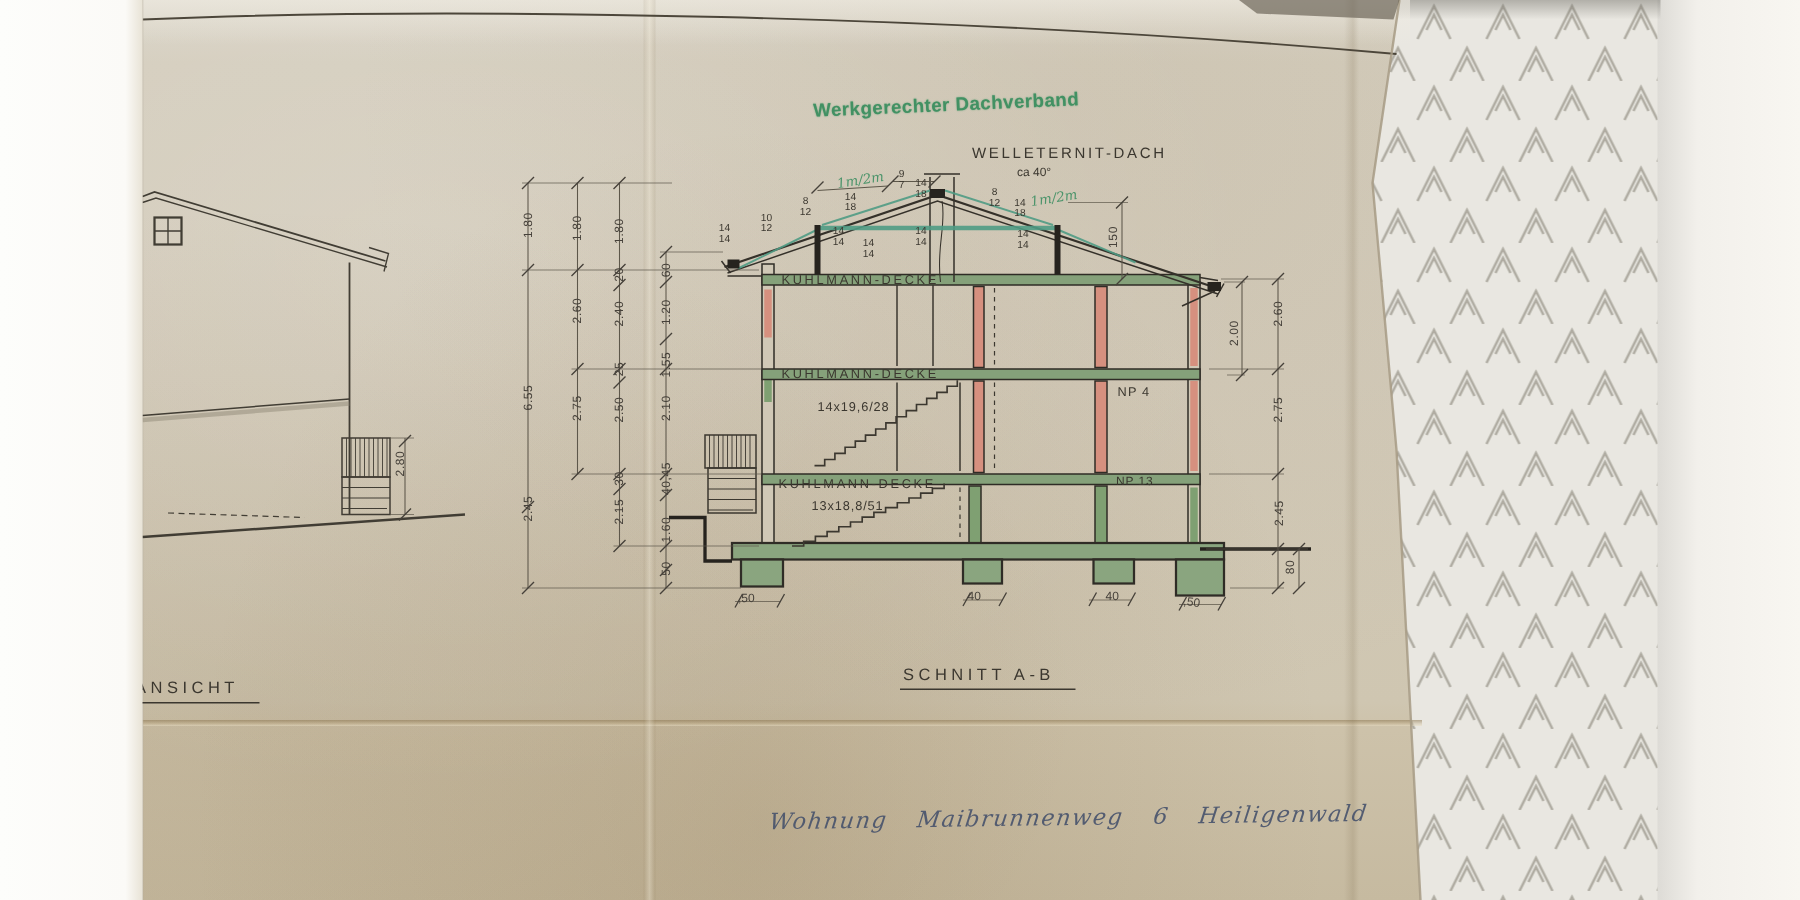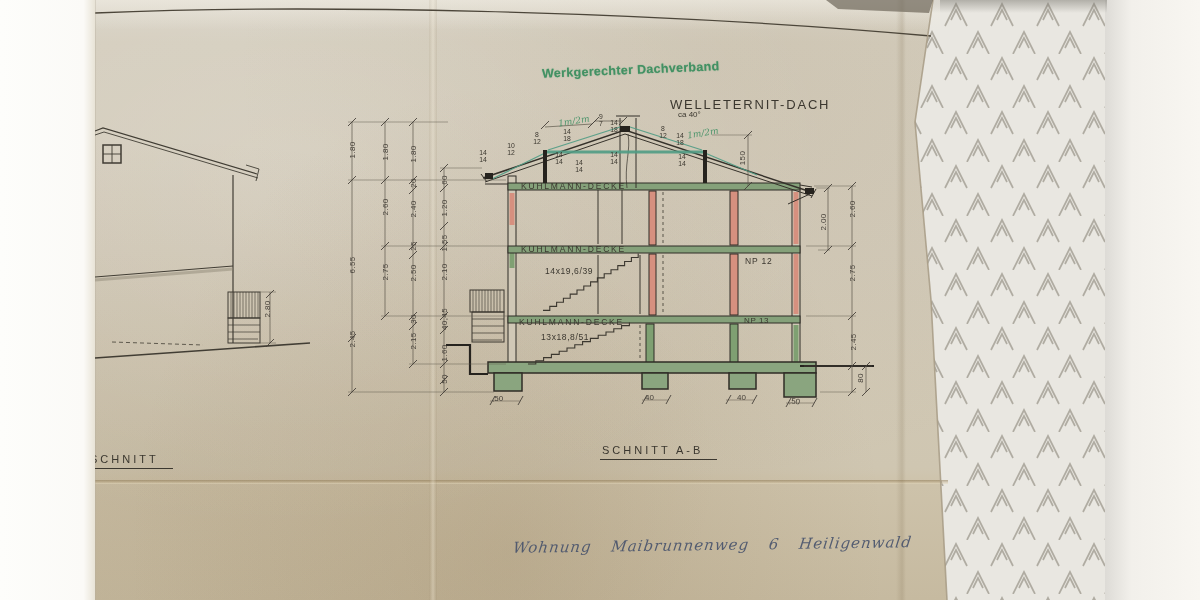--- a/index.html
+++ b/index.html
@@ -175,31 +175,31 @@
         <path d="M848,190l8,-8 M848,250l8,-8 M848,320l8,-8 M848,370l8,-8 M848,396l8,-8"></path>
         <path d="M824,192l8,-8 M824,254l8,-8 M744,139l8,-8 M744,190l8,-8 M862,370l8,-8 M862,396l8,-8"></path>
         <path d="M266,298l8,-8 M266,347l8,-8 M591,125l8,-8 M619,125l8,-8 M541,129l8,-8 M588,128l8,-8"></path>
         <path d="M490,405l5,-9 M518,405l5,-9 M642,404l5,-9 M666,404l5,-9 M726,404l5,-9 M752,404l5,-9 M786,407l5,-9 M812,407l5,-9"></path>
       </g>
     </g>
   </svg>
 
   <span class="lab stamp" style="left:542px;top:63px">Werkgerechter Dachverband</span>
 
-  <span class="lab tech" style="left:670px;top:97px;font-size:13px">WELLETERNIT-DACH</span>
+  <span class="lab tech" style="left:648px;top:97px;font-size:10px">WELLETERNIT-DACH</span>
   <span class="lab" style="left:678px;top:110px;font-size:8px">ca 40°</span>
 
   <span class="lab tech" style="left:521px;top:181px;font-size:8.5px">KUHLMANN-DECKE</span>
   <span class="lab tech" style="left:521px;top:244px;font-size:8.5px">KUHLMANN-DECKE</span>
   <span class="lab tech" style="left:519px;top:317px;font-size:8.5px">KUHLMANN-DECKE</span>
 
-  <span class="lab" style="left:545px;top:266px;font-size:8.5px;letter-spacing:.6px">14x19,6/39</span>
+  <span class="lab" style="left:545px;top:266px;font-size:8.5px;letter-spacing:.6px">14x19,6/28</span>
   <span class="lab" style="left:541px;top:332px;font-size:8.5px;letter-spacing:.6px">13x18,8/51</span>
 
-  <span class="lab" style="left:745px;top:256px;font-size:8.5px;letter-spacing:.8px">NP 12</span>
+  <span class="lab" style="left:745px;top:256px;font-size:8.5px;letter-spacing:.8px">NP 4</span>
   <span class="lab" style="left:744px;top:316px;font-size:8px;letter-spacing:.6px">NP 13</span>
 
   <span class="lab greennote" style="left:558px;top:116px">1m/2m</span>
   <span class="lab greennote" style="left:687px;top:128px">1m/2m</span>
 
   <span class="frac" style="left:511px;top:150px">
       <i>10</i>
       <i>12</i>
     </span>
   <span class="frac" style="left:537px;top:139px">
@@ -275,18 +275,18 @@
   <span class="dimv" style="left:853px;top:342px">2.45</span>
   <span class="dimv" style="left:860px;top:378px">80</span>
   <span class="dimv" style="left:267px;top:309px">2.80</span>
 
   <span class="dimh" style="left:492px;top:394px">,50</span>
   <span class="dimh" style="left:645px;top:393px">40</span>
   <span class="dimh" style="left:737px;top:393px">40</span>
   <span class="dimh" style="left:789px;top:397px;transform:rotate(7deg)">,50</span>
 
   <span class="lab title" style="left:600px;top:444px">SCHNITT A-B</span>
-  <span class="lab title" style="left:88px;top:453px">SCHNITT</span>
+  <span class="lab title" style="left:88px;top:453px">ANSICHT</span>
 
   <span class="lab handwriting" style="left:513px;top:536px">Wohnung Maibrunnenweg 6  Heiligenwald</span>
 
   <div class="left-strip"></div>
 </div>
 
 </body></html>

